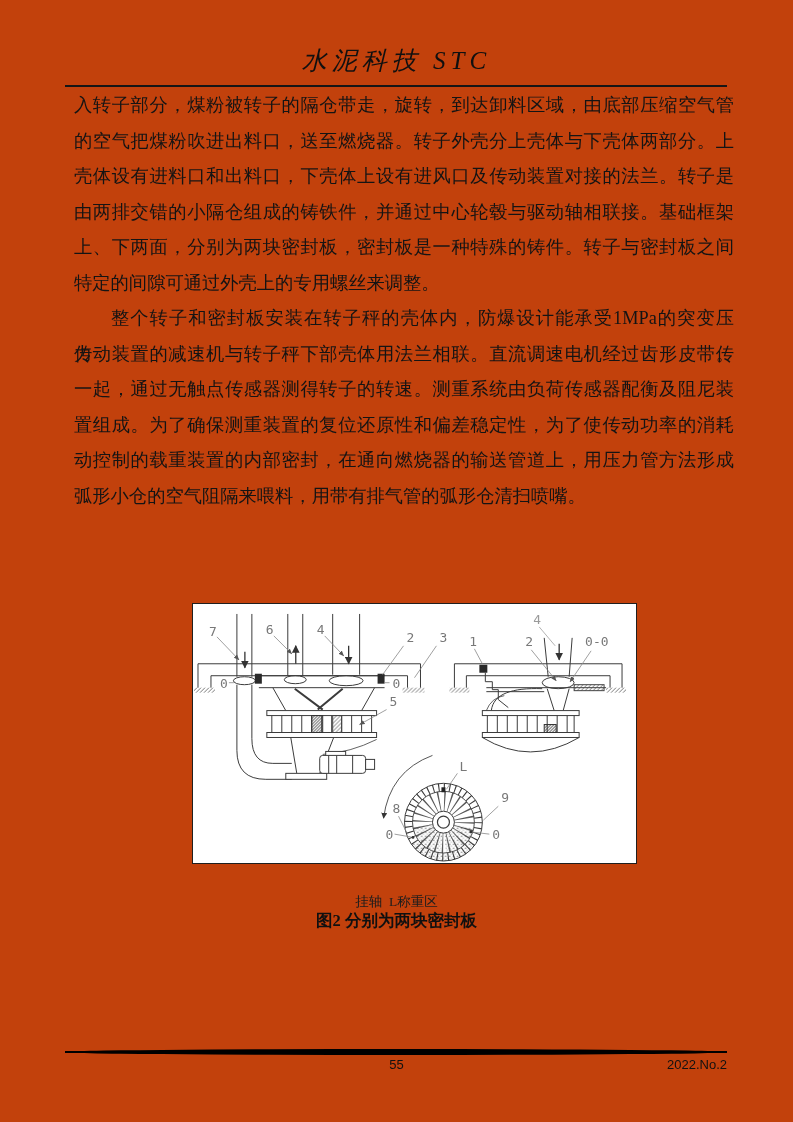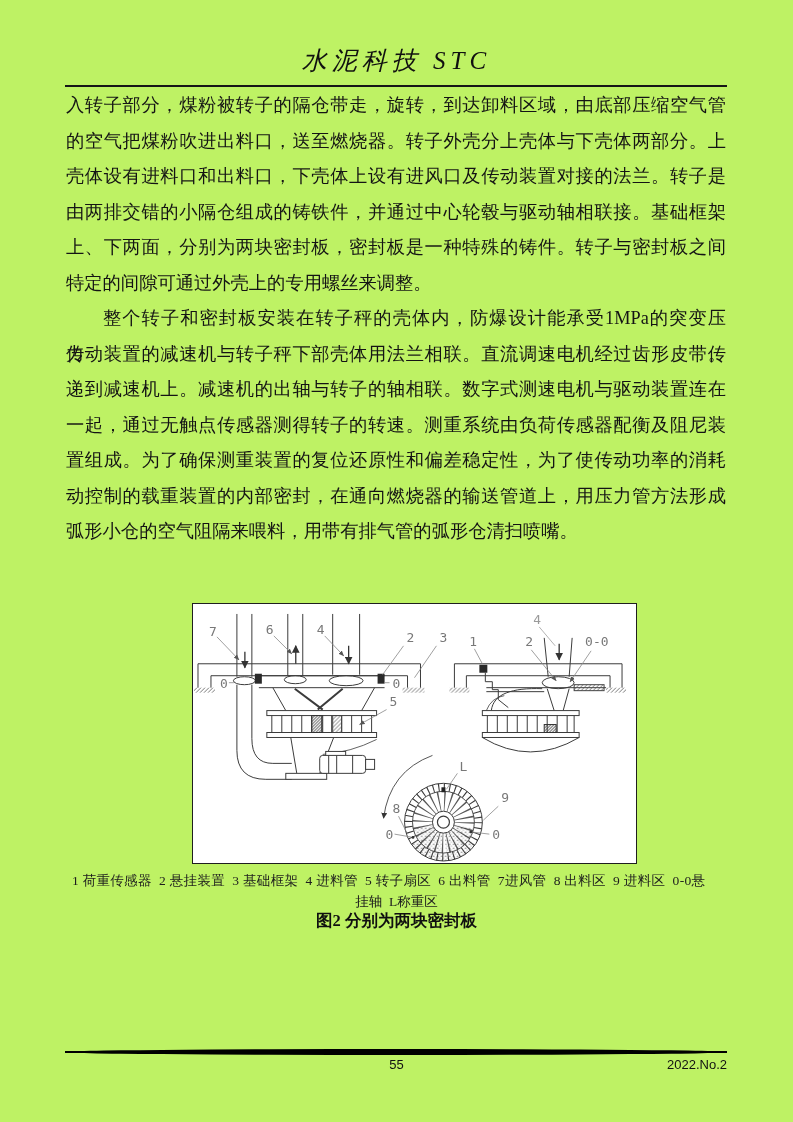--- a/index.html
+++ b/index.html
@@ -1,21 +1,21 @@
 <!DOCTYPE html>
 <html><head>
 <meta charset="utf-8">
 <style>
   html,body{margin:0;padding:0;background:#e8e8e8;}
-  .page{position:relative;width:793px;height:1122px;background:#bef264;margin:0 auto;overflow:hidden;
+  .page{position:relative;width:793px;height:1122px;background:#c2410c;margin:0 auto;overflow:hidden;
         font-family:"Liberation Serif",serif;}
   .title{position:absolute;top:44px;left:0;width:100%;text-align:center;
          font-size:25px;font-style:italic;font-weight:500;letter-spacing:5px;color:#101010;}
   .hrule{position:absolute;top:85px;left:65px;width:662px;height:2px;background:#161616;}
-  .textcol{position:absolute;left:66px;width:660px;}
+  .textcol{position:absolute;left:74px;width:660px;}
   .p1{top:88px;} .p3{top:926px;}
   .bl{height:35.5px;line-height:35.5px;font-size:18.3px;color:#141414;
       text-align:justify;text-align-last:justify;text-justify:inter-character;}
   .end{text-align-last:left;}
   .ind{text-indent:37px;}
   .figure{position:absolute;left:192px;top:603px;width:445px;height:261px;
           border:1.6px solid #1f1f1f;box-sizing:border-box;background:#fff;}
   .figure svg{display:block;width:100%;height:100%;}
   .legend1{position:absolute;left:72px;top:872px;width:660px;font-size:13.5px;color:#1d1d1d;
            white-space:pre;letter-spacing:0.3px;}
@@ -42,21 +42,20 @@
 
   <div class="textcol p1">
     <div class="bl">入转子部分，煤粉被转子的隔仓带走，旋转，到达卸料区域，由底部压缩空气管</div>
     <div class="bl">的空气把煤粉吹进出料口，送至燃烧器。转子外壳分上壳体与下壳体两部分。上</div>
     <div class="bl">壳体设有进料口和出料口，下壳体上设有进风口及传动装置对接的法兰。转子是</div>
     <div class="bl">由两排交错的小隔仓组成的铸铁件，并通过中心轮毂与驱动轴相联接。基础框架</div>
     <div class="bl">上、下两面，分别为两块密封板，密封板是一种特殊的铸件。转子与密封板之间</div>
     <div class="bl end">特定的间隙可通过外壳上的专用螺丝来调整。</div>
     <div class="bl ind">整个转子和密封板安装在转子秤的壳体内，防爆设计能承受1MPa的突变压力。</div>
     <div class="bl">传动装置的减速机与转子秤下部壳体用法兰相联。直流调速电机经过齿形皮带传</div>
-    <div class="bl">递到减速机上。减速机的出轴与转子的轴相联。数字式测速电机与驱动装置连在</div>
     <div class="bl">一起，通过无触点传感器测得转子的转速。测重系统由负荷传感器配衡及阻尼装</div>
     <div class="bl">置组成。为了确保测重装置的复位还原性和偏差稳定性，为了使传动功率的消耗</div>
     <div class="bl">动控制的载重装置的内部密封，在通向燃烧器的输送管道上，用压力管方法形成</div>
     <div class="bl end">弧形小仓的空气阻隔来喂料，用带有排气管的弧形仓清扫喷嘴。</div>
   </div>
 
   <div class="figure">
     <svg viewBox="0 0 444 260" preserveAspectRatio="none">
       <defs>
         <pattern id="dots" width="4" height="4" patternUnits="userSpaceOnUse">
@@ -200,21 +199,20 @@
         <circle cx="278.5" cy="228.8" r="1.4" fill="#333"></circle>
         <text class="figtext" x="267" y="168">L</text>
         <text class="figtext" x="200" y="210">8</text>
         <text class="figtext" x="309" y="199">9</text>
         <text class="figtext" x="193" y="236">0</text>
         <text class="figtext" x="300" y="236">0</text>
       </g>
     </svg>
   </div>
 
-  <div class="legend1">1 荷重传感器  2 悬挂装置  3 基础框架  4 进料管  5 转子扇区  6 出料管  7进风管  8 出料区  9 进料区  0-0悬</div>
   <div class="legend2">挂轴  L称重区</div>
   <div class="caption">图2 分别为两块密封板</div>
 
 
   <div class="flens"></div>
   <div class="fline"></div>
   <div class="pageno">55</div>
   <div class="issue">2022.No.2</div>
 
 </div>

